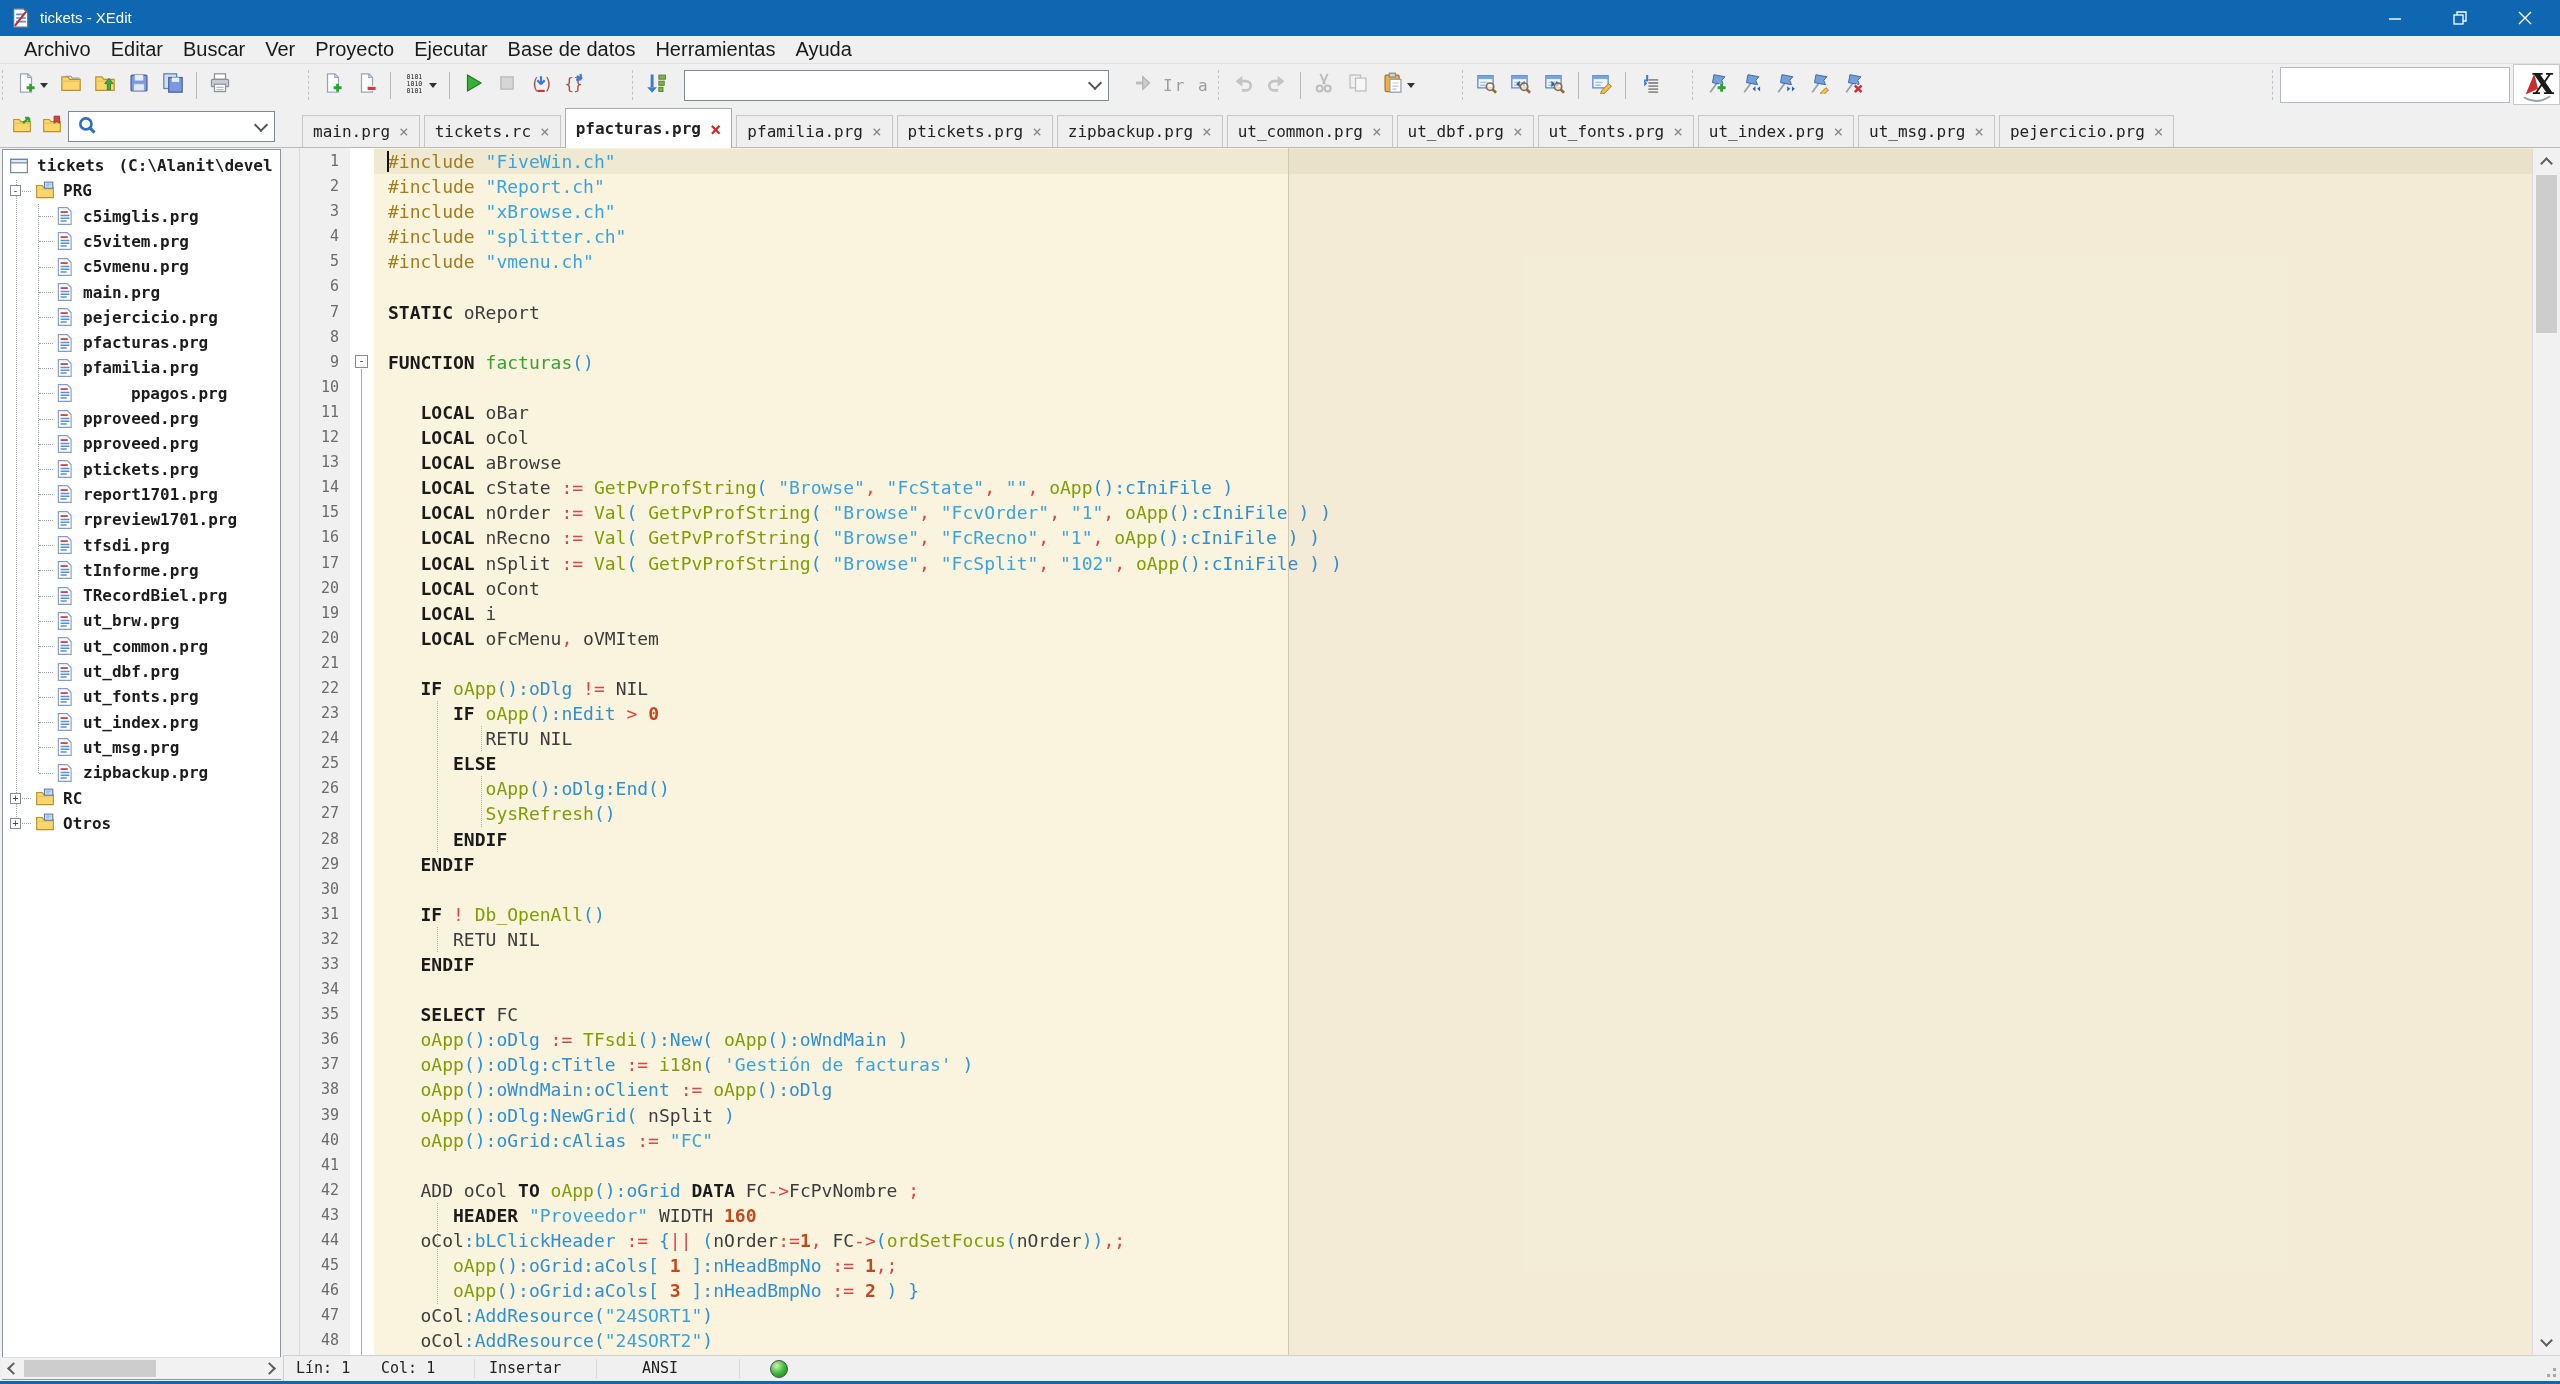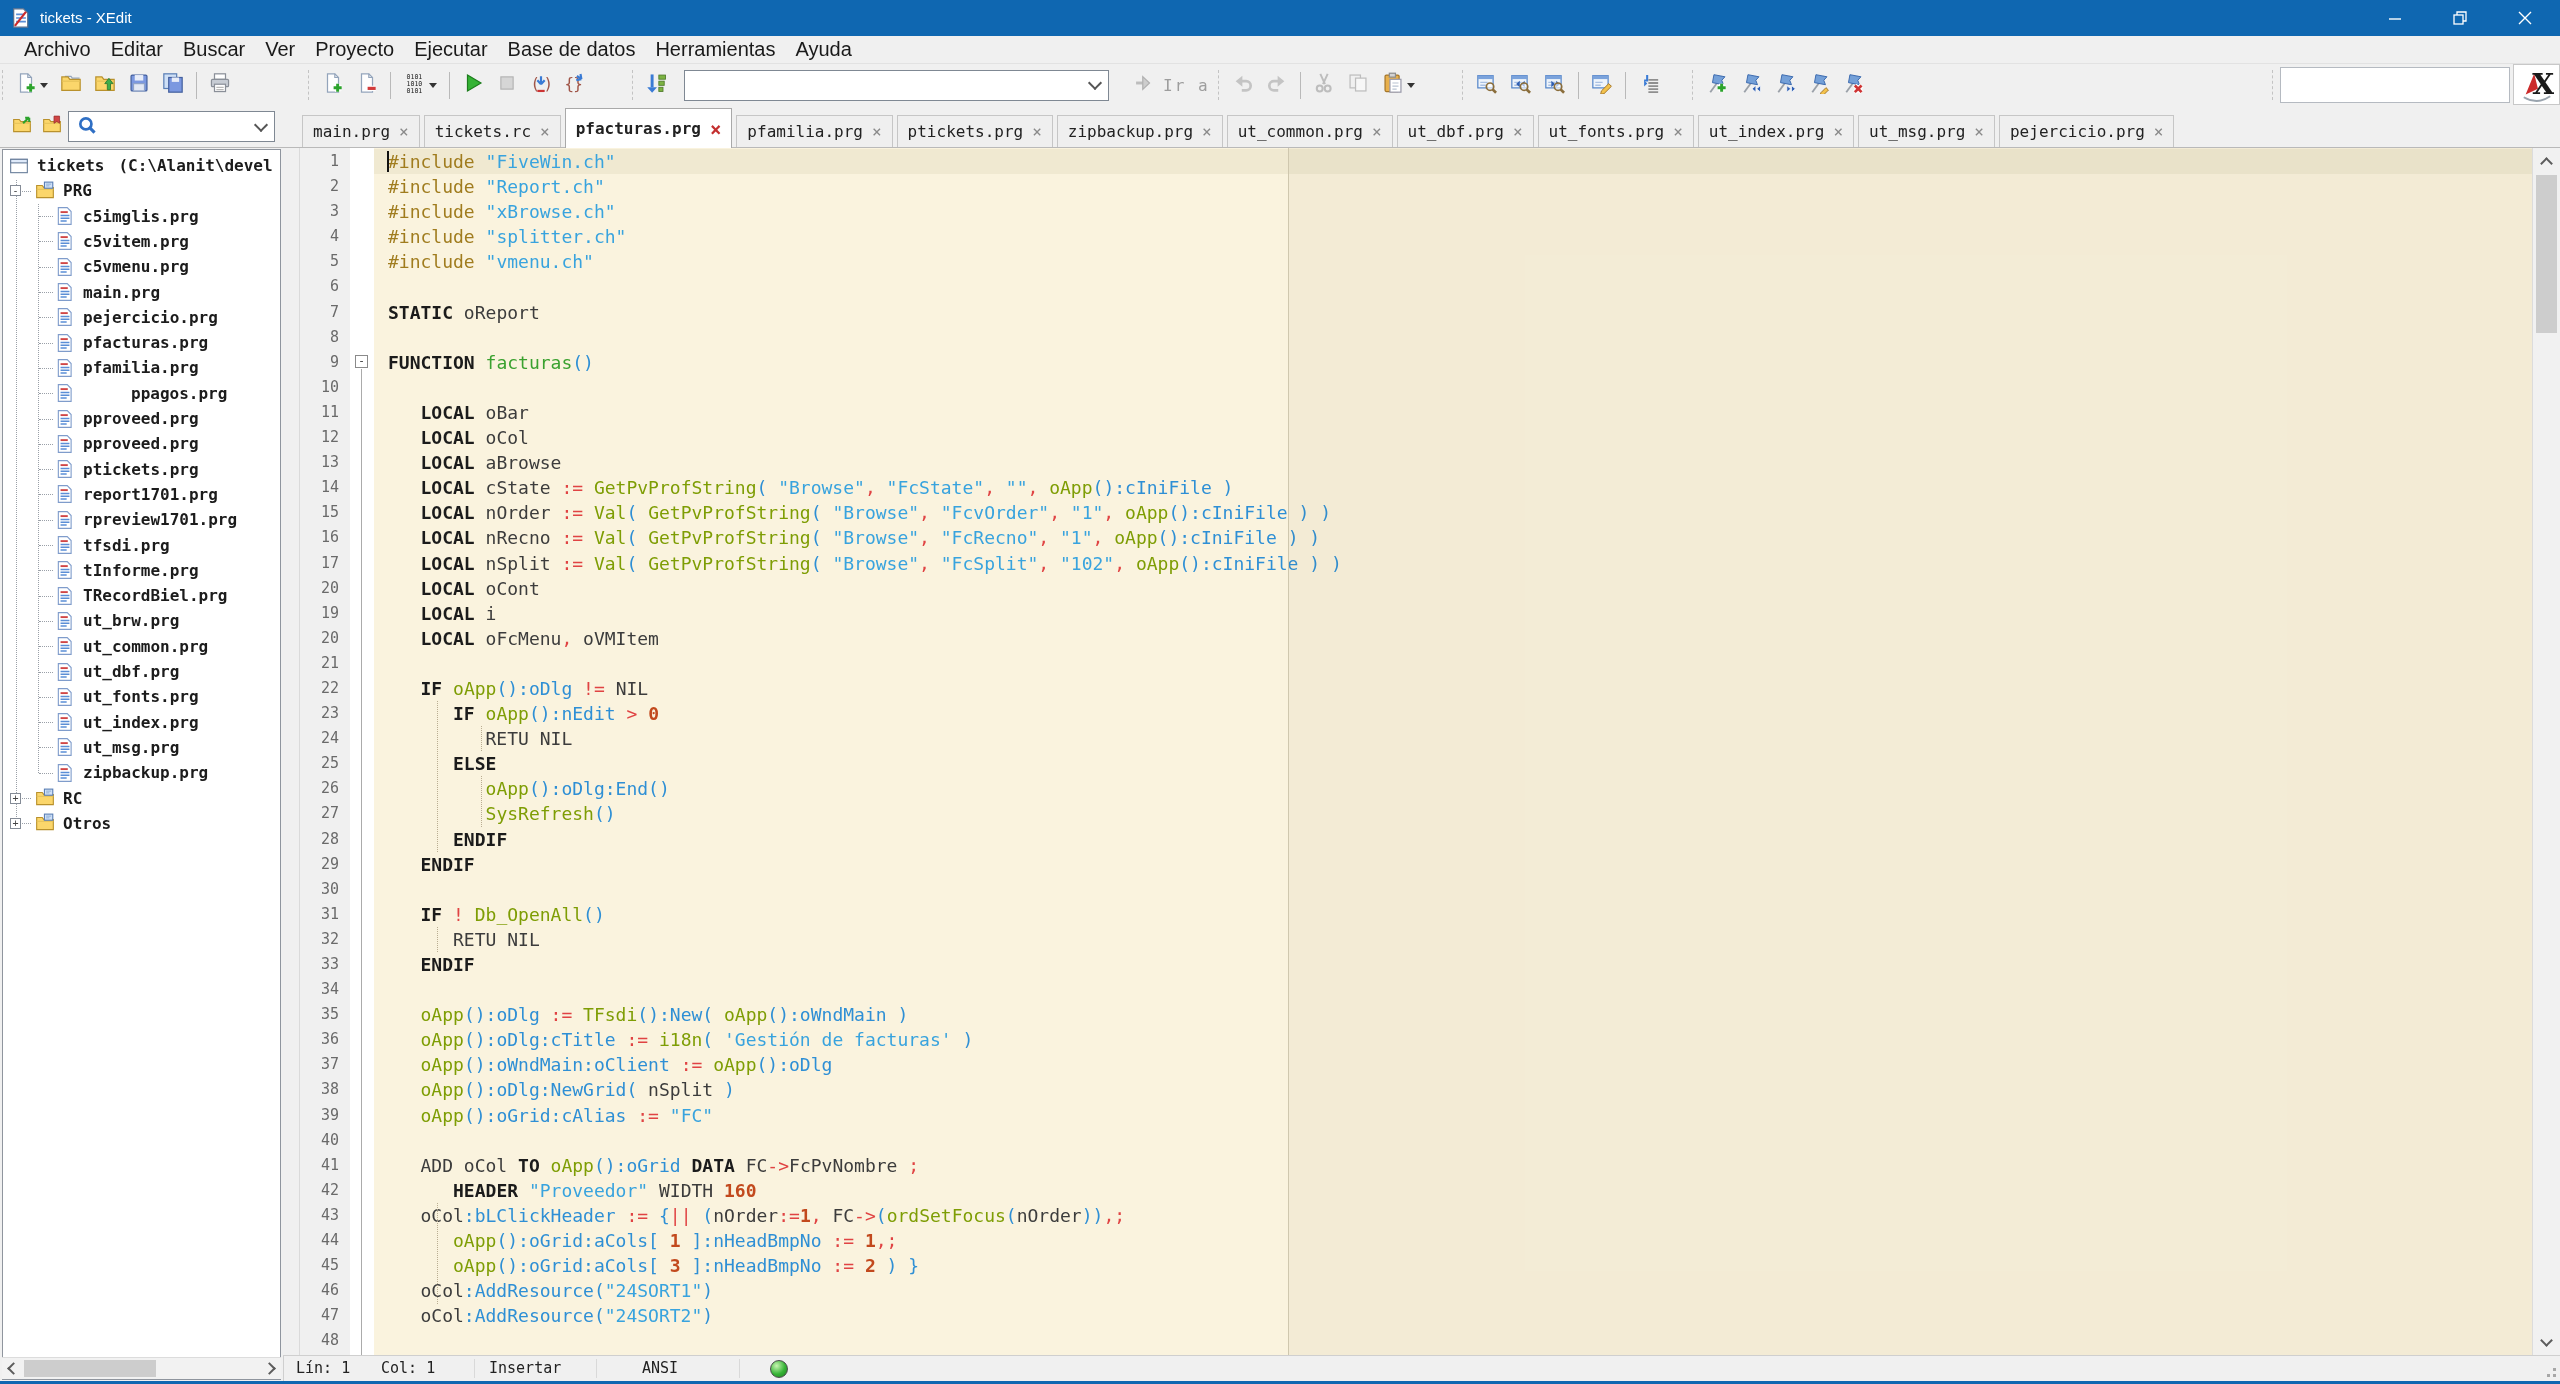--- a/index.html
+++ b/index.html
@@ -841,20 +841,21 @@
         <pre class="cline"><span class="tk-t">      </span><span class="tk-k">ELSE</span></pre>
         <pre class="cline"><span class="tk-t">         </span><span class="tk-f">oApp</span><span class="tk-m">():oDlg:End()</span></pre>
         <pre class="cline"><span class="tk-t">         </span><span class="tk-f">SysRefresh</span><span class="tk-m">()</span></pre>
         <pre class="cline"><span class="tk-t">      </span><span class="tk-k">ENDIF</span></pre>
         <pre class="cline"><span class="tk-t">   </span><span class="tk-k">ENDIF</span></pre>
         <pre class="cline"> </pre>
         <pre class="cline"><span class="tk-t">   </span><span class="tk-k">IF</span><span class="tk-t"> </span><span class="tk-o">!</span><span class="tk-t"> </span><span class="tk-f">Db_OpenAll</span><span class="tk-m">()</span></pre>
         <pre class="cline"><span class="tk-t">      RETU NIL</span></pre>
         <pre class="cline"><span class="tk-t">   </span><span class="tk-k">ENDIF</span></pre>
         <pre class="cline"> </pre>
+        <pre class="cline"><span class="tk-t">   </span><span class="tk-k">SELECT</span><span class="tk-t"> FC</span></pre>
         <pre class="cline"><span class="tk-t">   </span><span class="tk-f">oApp</span><span class="tk-m">():oDlg </span><span class="tk-o">:=</span><span class="tk-t"> </span><span class="tk-f">TFsdi</span><span class="tk-m">():New( </span><span class="tk-f">oApp</span><span class="tk-m">():oWndMain</span><span class="tk-m"> )</span></pre>
         <pre class="cline"><span class="tk-t">   </span><span class="tk-f">oApp</span><span class="tk-m">():oDlg:cTitle </span><span class="tk-o">:=</span><span class="tk-t"> </span><span class="tk-f">i18n</span><span class="tk-m">( </span><span class="tk-s">'Gestión de facturas'</span><span class="tk-m"> )</span></pre>
         <pre class="cline"><span class="tk-t">   </span><span class="tk-f">oApp</span><span class="tk-m">():oWndMain:oClient </span><span class="tk-o">:=</span><span class="tk-t"> </span><span class="tk-f">oApp</span><span class="tk-m">():oDlg</span></pre>
         <pre class="cline"><span class="tk-t">   </span><span class="tk-f">oApp</span><span class="tk-m">():oDlg:NewGrid( </span><span class="tk-t">nSplit</span><span class="tk-m"> )</span></pre>
         <pre class="cline"><span class="tk-t">   </span><span class="tk-f">oApp</span><span class="tk-m">():oGrid:cAlias </span><span class="tk-o">:=</span><span class="tk-t"> </span><span class="tk-s">"FC"</span></pre>
         <pre class="cline"> </pre>
         <pre class="cline"><span class="tk-t">   ADD oCol </span><span class="tk-k">TO</span><span class="tk-t"> </span><span class="tk-f">oApp</span><span class="tk-m">():oGrid</span><span class="tk-t"> </span><span class="tk-k">DATA</span><span class="tk-t"> FC</span><span class="tk-o">-&gt;</span><span class="tk-t">FcPvNombre </span><span class="tk-o">;</span></pre>
         <pre class="cline"><span class="tk-t">      </span><span class="tk-k">HEADER</span><span class="tk-t"> </span><span class="tk-s">"Proveedor"</span><span class="tk-t"> WIDTH </span><span class="tk-n">160</span></pre>
         <pre class="cline"><span class="tk-t">   oCol</span><span class="tk-m">:bLClickHeader </span><span class="tk-o">:=</span><span class="tk-t"> </span><span class="tk-m">{</span><span class="tk-o">||</span><span class="tk-m"> (</span><span class="tk-t">nOrder</span><span class="tk-o">:=</span><span class="tk-n">1</span><span class="tk-o">,</span><span class="tk-t"> FC</span><span class="tk-o">-&gt;</span><span class="tk-m">(</span><span class="tk-f">ordSetFocus</span><span class="tk-m">(</span><span class="tk-t">nOrder</span><span class="tk-m">))</span><span class="tk-o">,;</span></pre>
         <pre class="cline"><span class="tk-t">      </span><span class="tk-f">oApp</span><span class="tk-m">():oGrid:aCols[ </span><span class="tk-n">1</span><span class="tk-m"> ]:nHeadBmpNo </span><span class="tk-o">:=</span><span class="tk-t"> </span><span class="tk-n">1</span><span class="tk-o">,;</span></pre>

